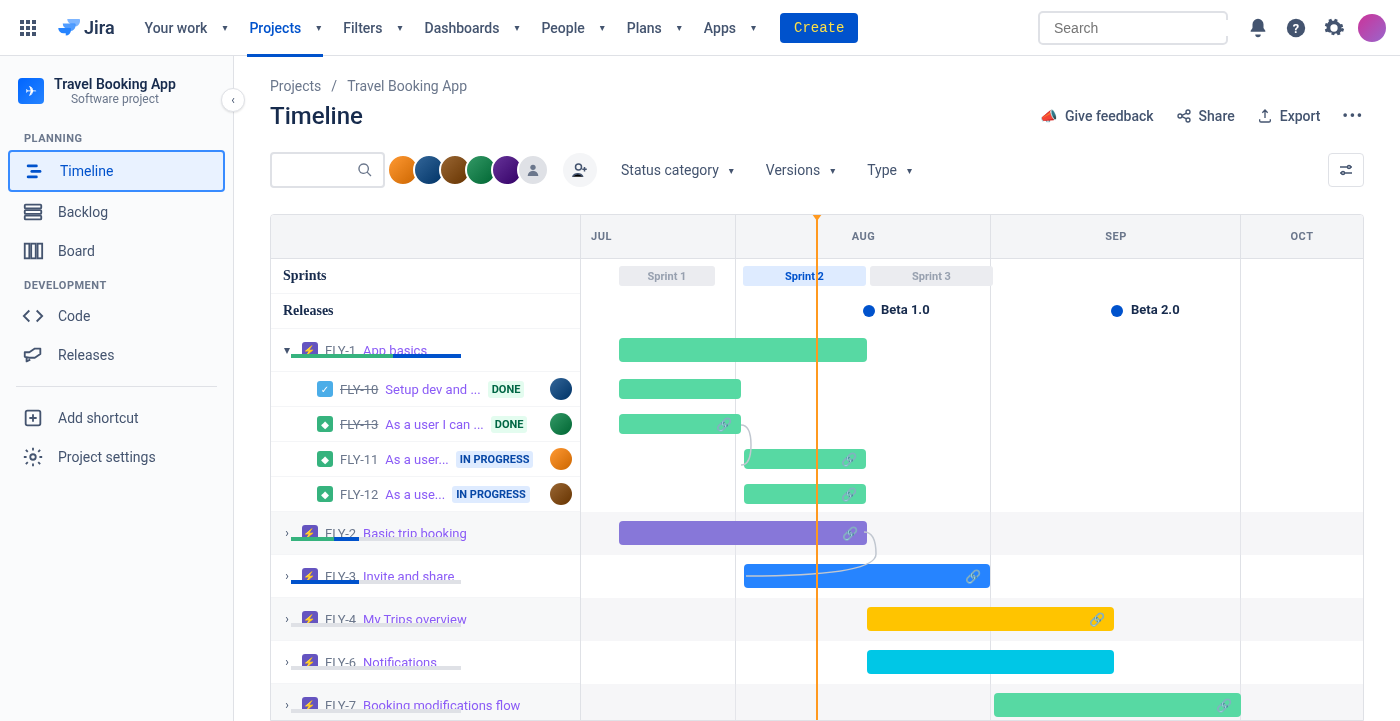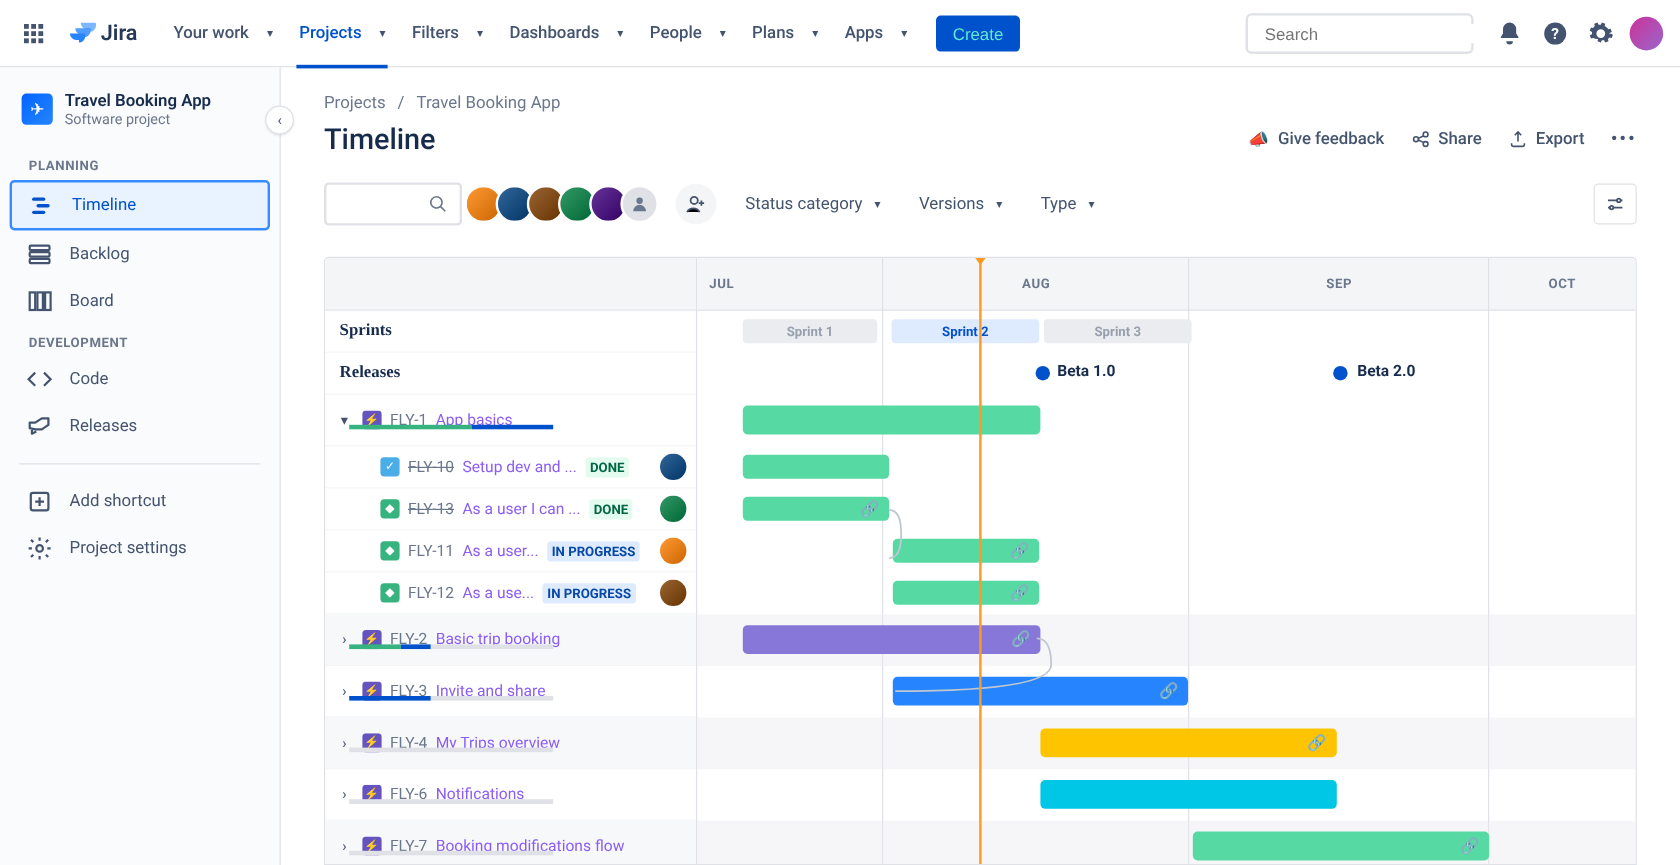--- a/index.html
+++ b/index.html
@@ -11,39 +11,39 @@
 .grid-icon { display: grid; grid-template-columns: repeat(3, 4px); grid-template-rows: repeat(3, 4px); gap: 2px; }
 .grid-icon span { background: #44546F; width: 4px; height: 4px; }
 .logo { display: flex; align-items: center; gap: 4px; padding: 0 8px; cursor: pointer; }
 .logo-mark { width: 24px; height: 24px; color: #0052CC; }
 .logo-text { font-weight: 600; font-size: 18px; color: #253858; }
 .nav-items { display: flex; align-items: center; gap: 2px; margin-left: 8px; }
 .nav-item { padding: 6px 10px; border-radius: 3px; cursor: pointer; display: flex; align-items: center; gap: 15px; color: #44546F; font-weight: 500; position: relative; }
 .nav-item.active { color: #0052CC; }
 .nav-item.active::after { content: ""; position: absolute; bottom: -15px; left: 8px; right: 8px; height: 3px; background: #0052CC; }
 .chevron { font-size: 10px; color: #44546F; }
-.create-btn { background: #0052CC; color: #5eead4; font-weight: 500; padding: 7px 14px; border-radius: 4px; border: none; cursor: pointer; margin-left: 12px; font-size:14px; }
+.create-btn { background: #0052CC; color: #fde047; font-weight: 500; padding: 7px 14px; border-radius: 4px; border: none; cursor: pointer; margin-left: 12px; font-size:14px;font-family:Liberation Mono, monospace; }
 .topnav-spacer { flex: 1; }
 .search-box { width: 190px; height: 34px; border: 2px solid #DFE1E6; border-radius: 5px; display: flex; align-items: center; padding: 0 8px; gap: 6px; }
 .search-box svg { width: 16px; height: 16px; color: #6B778C; }
 .search-box input { border: none; outline: none; flex: 1; font-size: 14px; color: #6B778C; }
 .topnav-icons { display: flex; align-items: center; gap: 6px; margin-left: 10px; }
 .topnav-icon { width: 32px; height: 32px; display: flex; align-items: center; justify-content: center; border-radius: 50%; cursor: pointer; color: #44546F; }
 .avatar-img { width: 28px; height: 28px; border-radius: 50%; background: linear-gradient(135deg, #c39, #96c); }
 
 
 .layout { display: flex; height: calc(100vh - 56px); }
 
 
 .sidebar { width: 234px; background: #FAFBFC; border-right: 1px solid #DFE1E6; position: relative; padding: 20px 8px 8px 8px; flex-shrink: 0; }
 .collapse-btn { position: absolute; right: -12px; top: 32px; width: 24px; height: 24px; background: #fff; border: 1px solid #DFE1E6; border-radius: 50%; display: flex; align-items: center; justify-content: center; cursor: pointer; color: #44546F; font-size: 12px; box-shadow: 0 1px 2px rgba(0,0,0,0.1); }
 .project-header { display: flex; align-items: center; gap: 10px; padding: 0 10px 18px 10px; }
 .project-icon { width: 26px; height: 26px; background: linear-gradient(135deg, #0065FF, #2684FF); border-radius: 4px; display: flex; align-items: center; justify-content: center; color: #fff; font-size: 14px; }
 .project-title { font-weight: 600; font-size: 14px; color: #172B4D; }
-.project-subtitle { font-size: 12px; color: #6B778C; }
+.project-subtitle { font-size: 12px; color: #6B778C; text-align: center; }
 .section-label { font-size: 11px; font-weight: 700; color: #6B778C; letter-spacing: 0.5px; padding: 8px 12px 4px 16px; }
 .sidebar-item { display: flex; align-items: center; gap: 14px; padding: 8px 14px; border-radius: 4px; cursor: pointer; color: #44546F; margin: 1px 0; }
 .sidebar-item.active { background: #E9F2FF; color: #0052CC; border: 2px solid #388BFF; }
 .sidebar-item svg, .sidebar-item .sb-icon { width: 22px; height: 22px; flex-shrink: 0; }
 .sidebar-divider { height: 1px; background: #DFE1E6; margin: 12px 8px; }
 
 
 .main { flex: 1; padding: 22px 36px 0 36px; overflow: hidden; display: flex; flex-direction: column; }
 .breadcrumbs { display: flex; align-items: center; gap: 10px; font-size: 14px; color: #6B778C; }
 .breadcrumbs a { color: #6B778C; text-decoration: none; cursor: pointer; }
@@ -477,21 +477,21 @@
           <div class="today-line" style="left:235px"></div>
           <div class="tl-header-row" style="display:flex">
             <div class="month-cell" style="flex:0 0 155px;justify-content:flex-start;padding-left:10px">JUL</div>
             <div class="month-cell" style="flex:0 0 255px">AUG</div>
             <div class="month-cell" style="flex:0 0 250px">SEP</div>
             <div class="month-cell" style="flex:1">OCT</div>
           </div>
           <div class="right-rows">
 
             <div class="right-row">
-              <div class="sprint-pill sprint-past" style="left:38px;width:112px">Sprint 1</div>
+              <div class="sprint-pill sprint-past" style="left:38px;width:96px">Sprint 1</div>
               <div class="sprint-pill sprint-cur" style="left:162px;width:123px">Sprint 2</div>
               <div class="sprint-pill sprint-past" style="left:289px;width:123px">Sprint 3</div>
             </div>
 
             <div class="right-row">
               <div class="release-dot" style="left:282px;top:11px"></div>
               <div class="release-label" style="left:300px;top:8px">Beta 1.0</div>
               <div class="release-dot" style="left:530px;top:11px"></div>
               <div class="release-label" style="left:550px;top:8px">Beta 2.0</div>
             </div>

